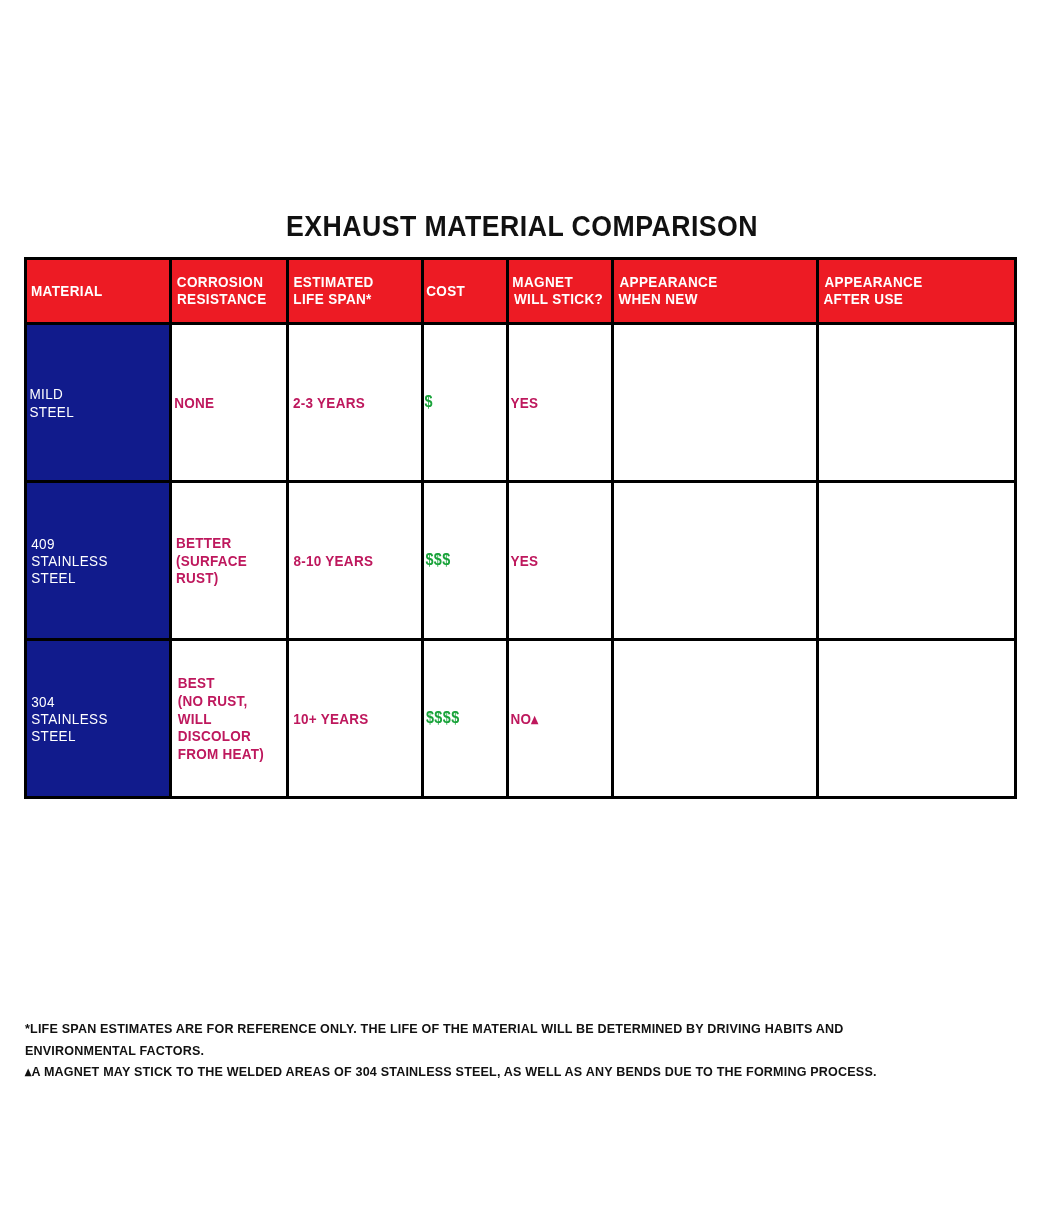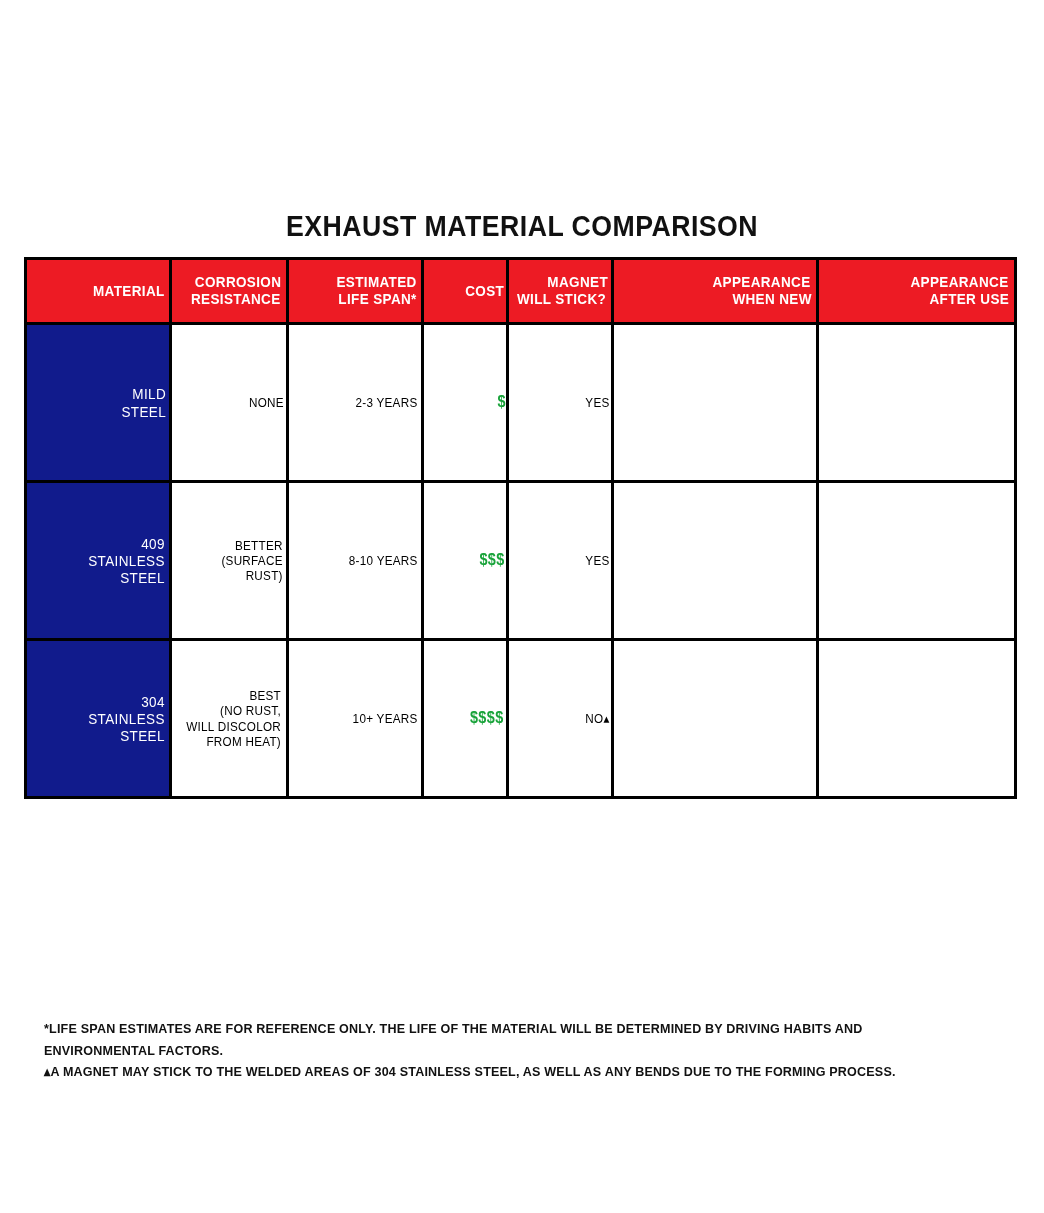--- a/index.html
+++ b/index.html
@@ -39,21 +39,21 @@
   table.cmp {
     border-collapse: collapse;
     table-layout: fixed;
     width: 990px;
     border: 3px solid #000;
   }
   table.cmp td, table.cmp th {
     border: 3px solid #000;
     padding: 0;
     vertical-align: middle;
-    text-align: right;
+    text-align: left;
   }
   thead th {
     background: #ed1b24;
     color: #ffffff;
     font-size: 15px;
     font-weight: bold;
     line-height: 1.12;
     letter-spacing: 0.4px;
     height: 62px;
     padding: 4px 2px;
@@ -70,23 +70,23 @@
     font-weight: normal;
     line-height: 1.15;
     letter-spacing: 0.4px;
   }
   td.material span.cell {
     display: inline-block;
     transform: scaleX(0.9);
   }
   td.txt {
     background: #ffffff;
-    color: #000000;
-    font-size: 13px;
-    font-weight: normal;
+    color: #be185d;
+    font-size: 15px;
+    font-weight: bold;
     line-height: 1.18;
     letter-spacing: 0.3px;
   }
   td.txt span.cell {
     display: inline-block;
     transform: scaleX(0.9);
   }
   td.cost {
     color: #19a33a;
     font-size: 16px;
@@ -111,21 +111,21 @@
   col.c2 { width: 135px; }
   col.c3 { width: 85px; }
   col.c4 { width: 105px; }
   col.c5 { width: 205px; }
   col.c6 { width: 198px; }
 
   tr.r { height: 158px; }
 
   .footnotes {
     position: absolute;
-    left: 44px;
+    left: 25px;
     top: 1018px;
     width: 980px;
     font-size: 13.5px;
     font-weight: bold;
     line-height: 1.6;
     letter-spacing: 0.2px;
     color: #111111;
   }
   .footnotes div { transform: scaleX(0.93); transform-origin: left center; }
 

